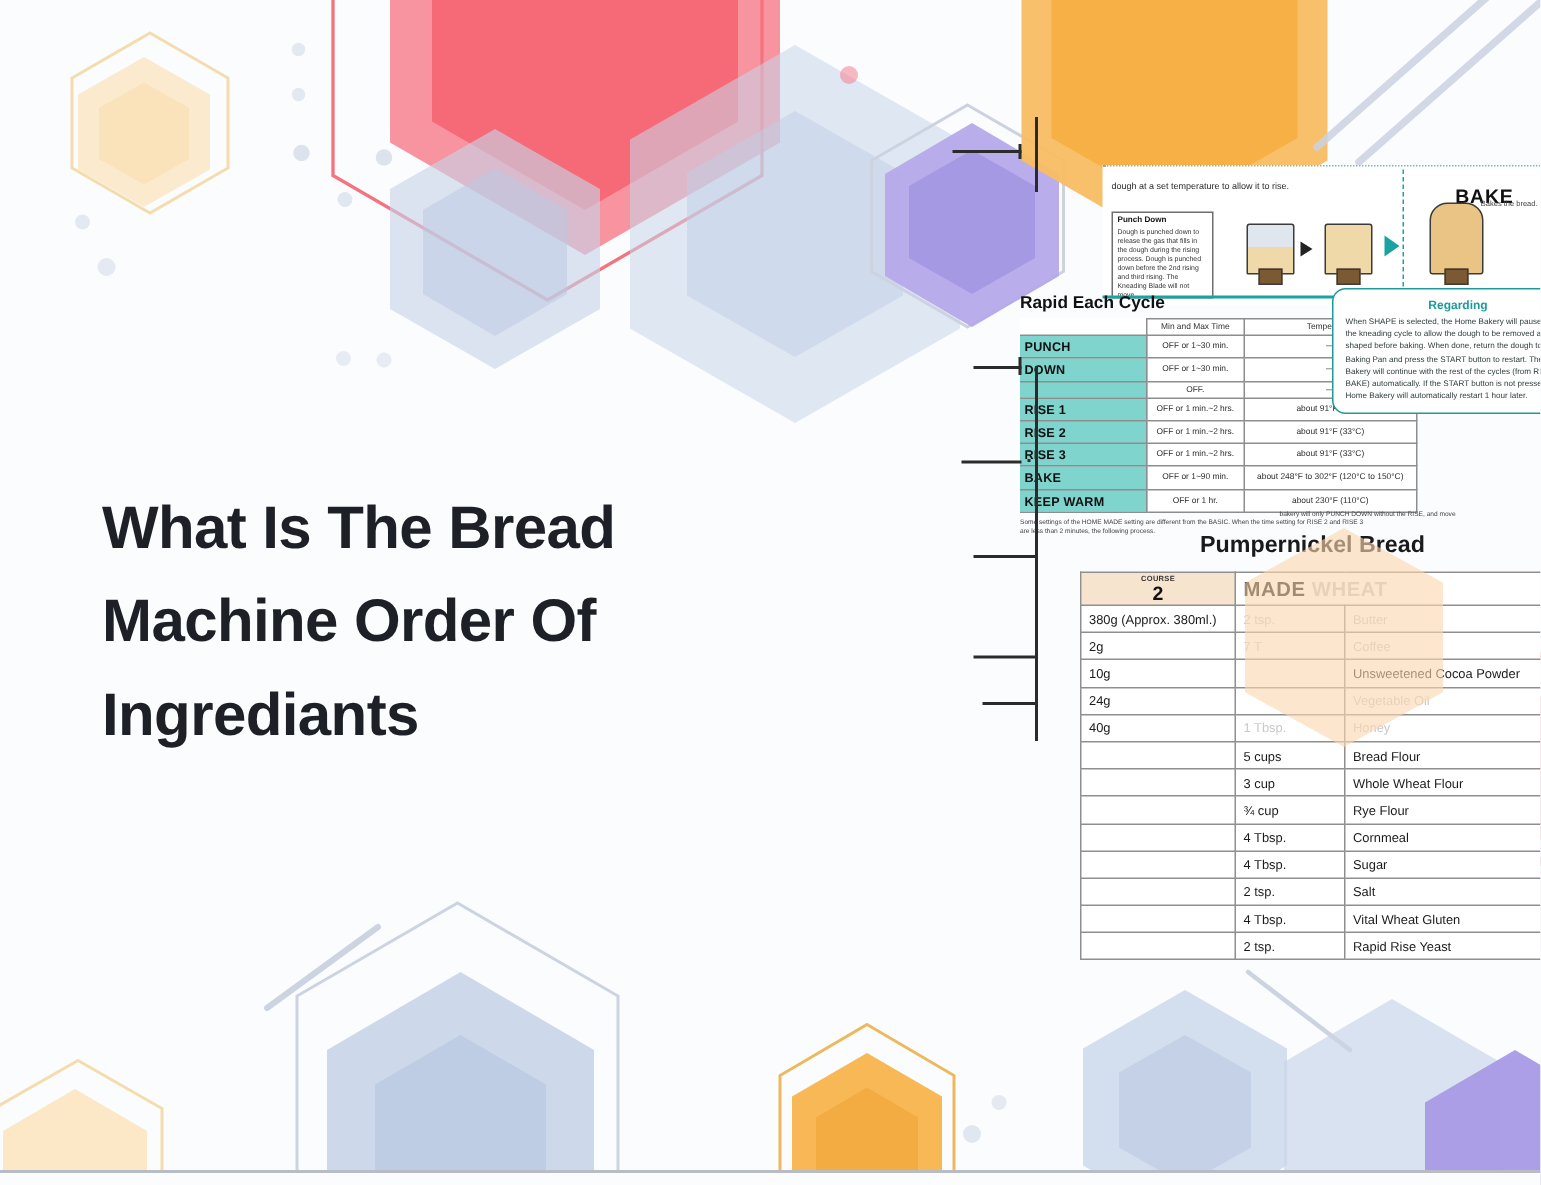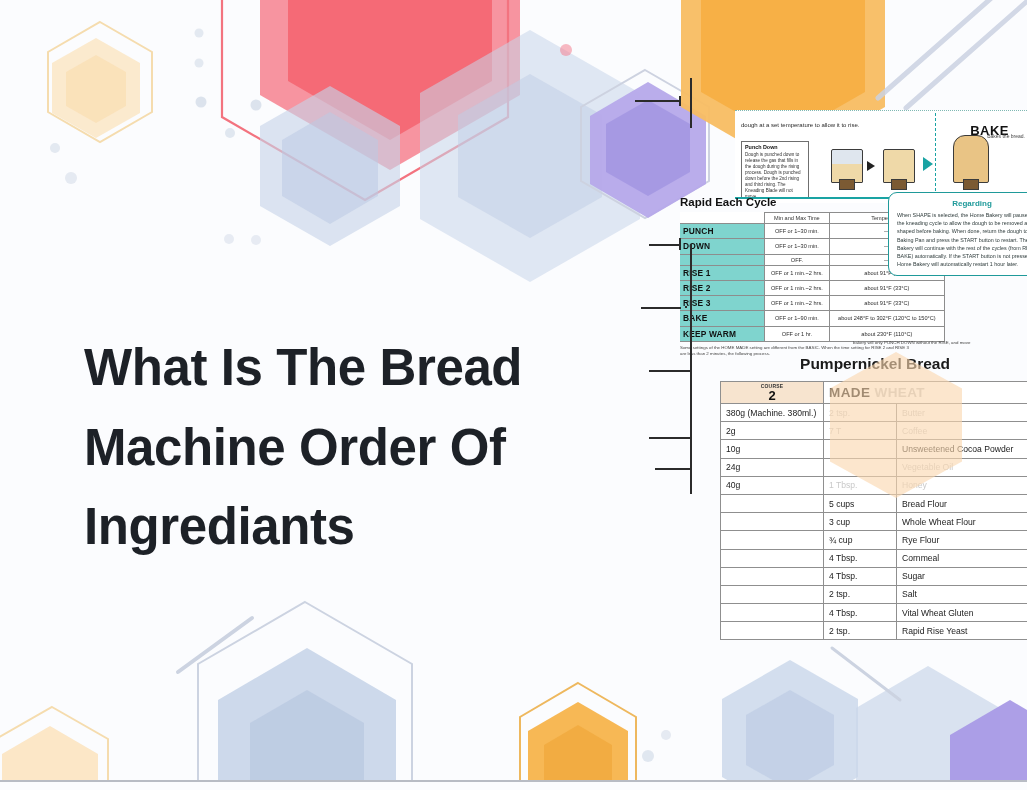--- a/index.html
+++ b/index.html
@@ -12,24 +12,24 @@
   }
   .stage{position:absolute;inset:0;width:1027px;height:790px;overflow:hidden;background:#fbfcfe;}
 
   
   .bg{position:absolute;inset:0;width:1027px;height:790px;pointer-events:none;}
   .bg svg{position:absolute;left:0;top:0;}
 
   
   .headline{
     position:absolute;
-    left:84px;top:294px;
+    left:68px;top:294px;
     width:470px;
     z-index:40;
-    font-size:51px;
+    font-size:40px;
     font-weight:bold;
     line-height:1.56;
     letter-spacing:-0.4px;
     color:#1d2127;
   }
 
   
   .scan{
     position:absolute;
     left:635px;top:0px;
@@ -333,21 +333,21 @@
             <span>2</span>
           </td>
           <td class="mode" colspan="2">
             <span>MADE</span>
             <span class="fade">WHEAT</span>
           </td>
         </tr>
         </tbody>
           <tbody>
             <tr>
-              <td class="g" colspan="1">380g (Machine. 380ml.)</td>
+              <td class="g" colspan="1">380g (Approx. 380ml.)</td>
               <td class="m fadecell">2 tsp.</td>
               <td class="i fadecell">Butter</td>
             </tr>
             <tr>
               <td class="g">2g</td>
               <td class="m fadecell">7 T</td>
               <td class="i fadecell">Coffee</td>
             </tr>
             <tr>
               <td class="g">10g</td>

